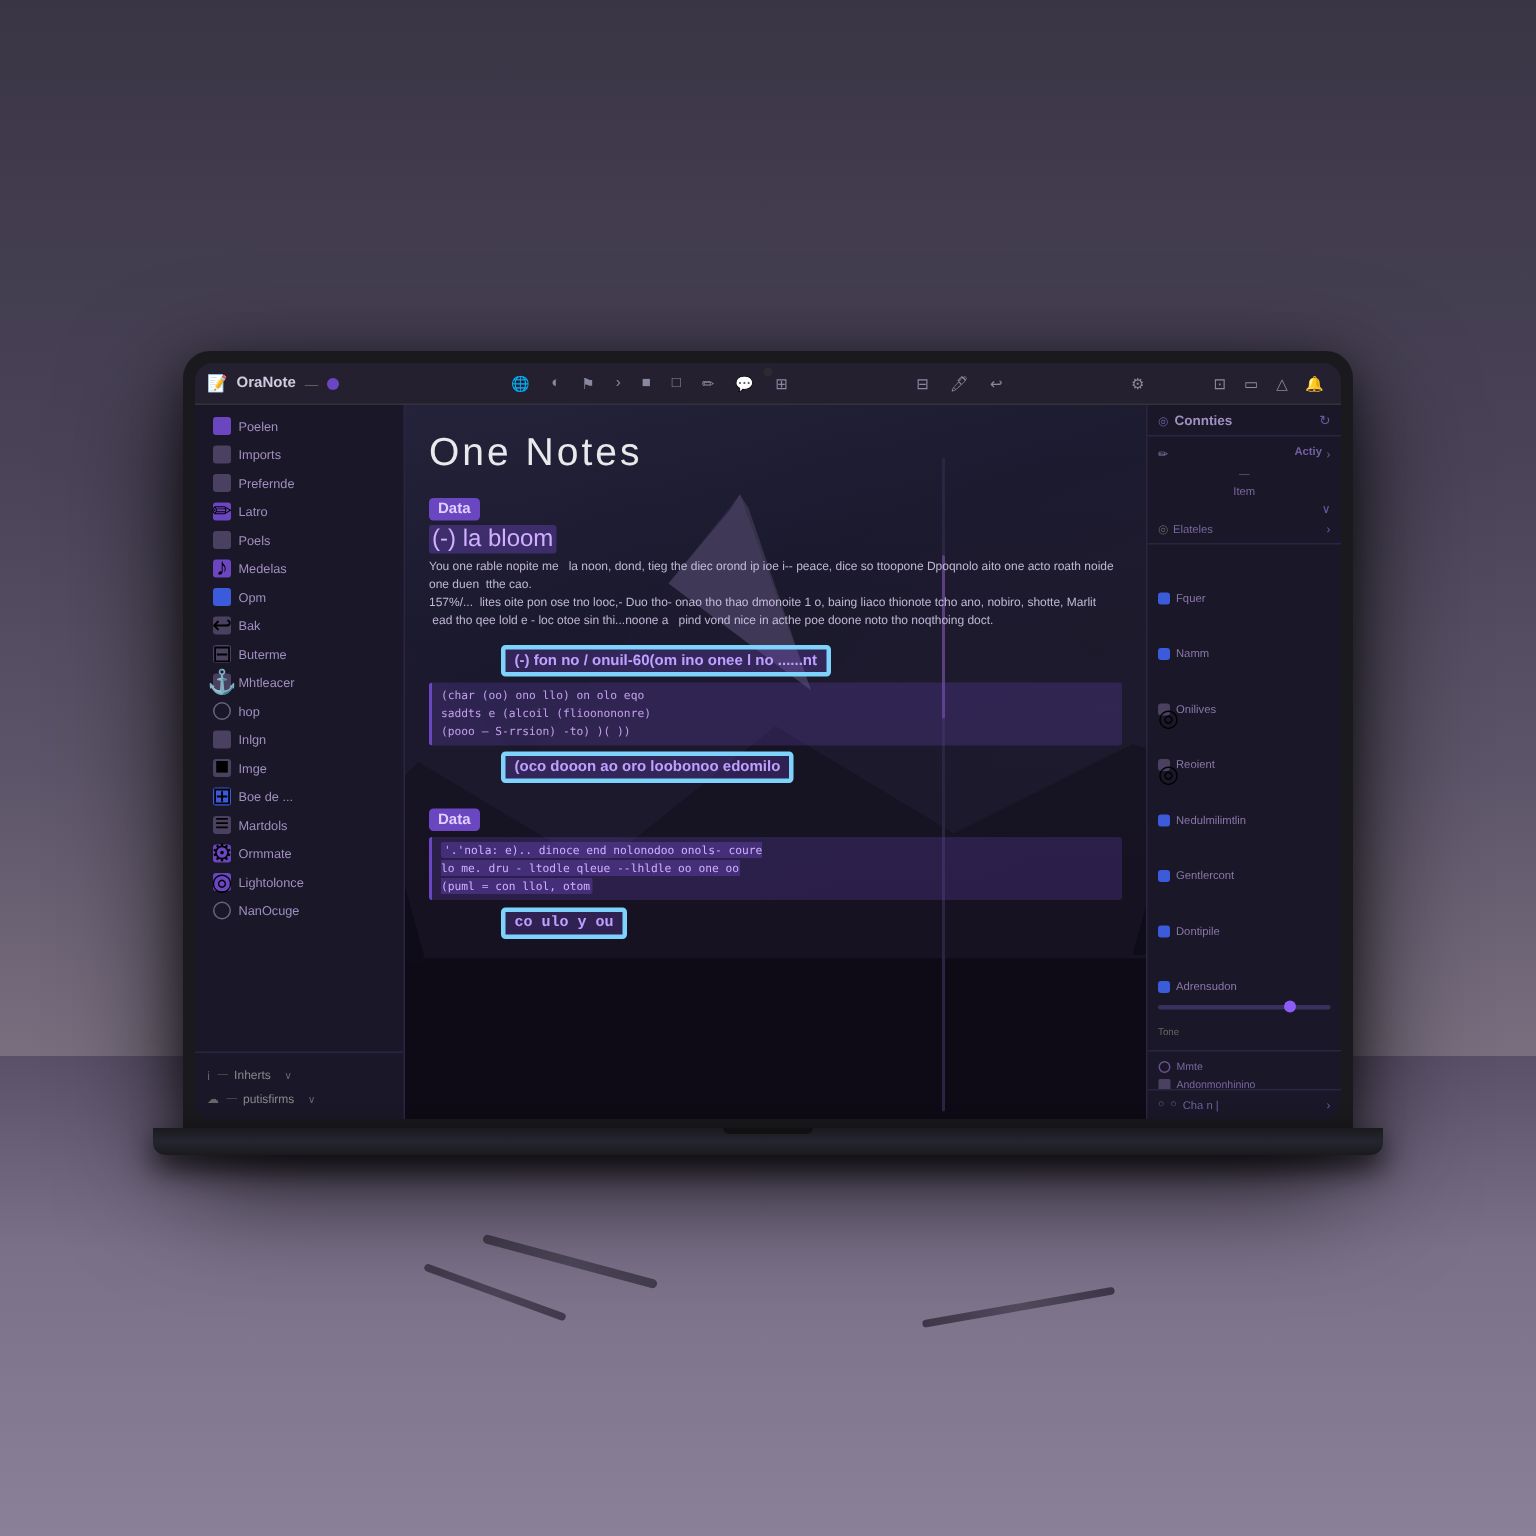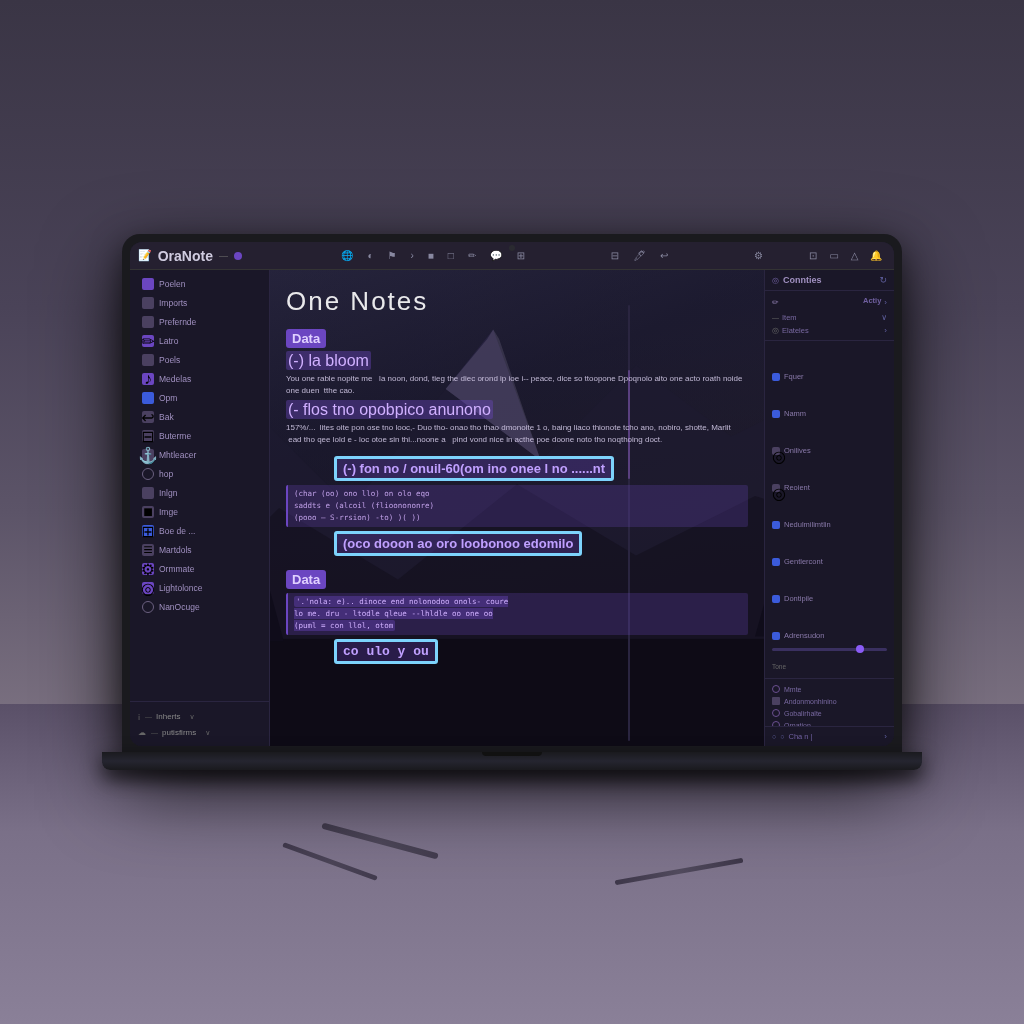--- a/index.html
+++ b/index.html
@@ -86,21 +86,21 @@
       width: 200px;
     }
 
     .app-icon {
       color: #8b5cf6;
       font-size: 11px;
     }
 
     .app-title {
       color: #d0cce0;
-      font-size: 14px;
+      font-size: 10px;
       font-weight: 600;
       text-align: right;
     }
 
     .title-bar-center {
       flex: 1;
       display: flex;
       align-items: center;
       justify-content: center;
       gap: 8px;
@@ -244,21 +244,21 @@
     }
 
     .note-section {
       margin-bottom: 10px;
     }
 
     .section-badge {
       display: inline-block;
       background: #6b46c1;
       color: #e0d0ff;
-      font-size: 13px;
+      font-size: 10px;
       padding: 2px 6px;
       border-radius: 3px;
       margin-bottom: 4px;
       font-weight: 600;
     }
 
     .section-badge.highlight {
       background: rgba(107, 70, 193, 0.3);
       border: 3px solid #7dd3fc;
       color: #c0a0ff;
@@ -621,23 +621,20 @@
               <div class="page-title">One  Notes</div>
 
               <div class="note-section">
                 <div class="section-badge">Data</div>
                 <div style="margin-bottom:3px;">
                   <span class="note-highlight">(-)  la bloom</span>
                 </div>
                 <div class="note-text">
                   You one rable nopite me &nbsp; la noon, dond, tieg the diec orond ip ioe i-- peace, dice so ttoopone Dpoqnolo aito one acto roath noide one duen &nbsp;tthe cao.
                 </div>
-                <div style="margin:4px 0 3px 0;">
-                  <span class="note-highlight">(-  flos tno opobpico anunono</span>
-                </div>
                 <div class="note-text">
                   157%/...&nbsp; lites oite pon ose tno looc,- Duo tho- onao tho thao dmonoite 1 o, baing liaco thionote tcho ano, nobiro, shotte, Marlit &nbsp;ead tho qee lold e - loc otoe sin thi...noone a &nbsp;&nbsp;pind vond nice in acthe poe doone noto tho noqthoing doct.
                 </div>
               </div>
 
               <div class="note-section">
                 <div class="section-badge highlight">(-) fon no / onuil-60(om  ino onee  l no ......nt</div>
                 <div class="note-code">
                   (char (oo)  ono llo) on  olo  eqo<br>
                   saddts e  (alcoil  (flioonononre)<br>
@@ -676,21 +673,21 @@
               </div>
               <span style="color:#6060a0; font-size:9px;">↻</span>
             </div>
 
             <div class="right-panel-section">
               <div style="display:flex; align-items:center; gap:3px; margin-bottom:4px;">
                 <span style="color:#8878a8; font-size:8px; flex:1;">✏</span>
                 <span class="right-panel-section-title">Actiy</span>
                 <span style="color:#6060a0; font-size:8px; margin-left:auto;">›</span>
               </div>
-              <div style="display:flex; align-items:center; gap:3px; margin-bottom:4px;">
+              <div style="display:flex; align-items:center; gap:3px; margin-bottom:4px;flex-direction:column;">
                 <span style="color:#666; font-size:7px;">—</span>
                 <span style="color:#7868a0; font-size:7.5px;">Item</span>
                 <span style="color:#6060a0; font-size:8px; margin-left:auto;">∨</span>
               </div>
               <div style="display:flex; align-items:center; gap:3px;">
                 <span style="color:#666; font-size:8px;">◎</span>
                 <span style="color:#7868a0; font-size:7.5px;">Elateles</span>
                 <span style="color:#6060a0; font-size:8px; margin-left:auto;">›</span>
               </div>
             </div>

